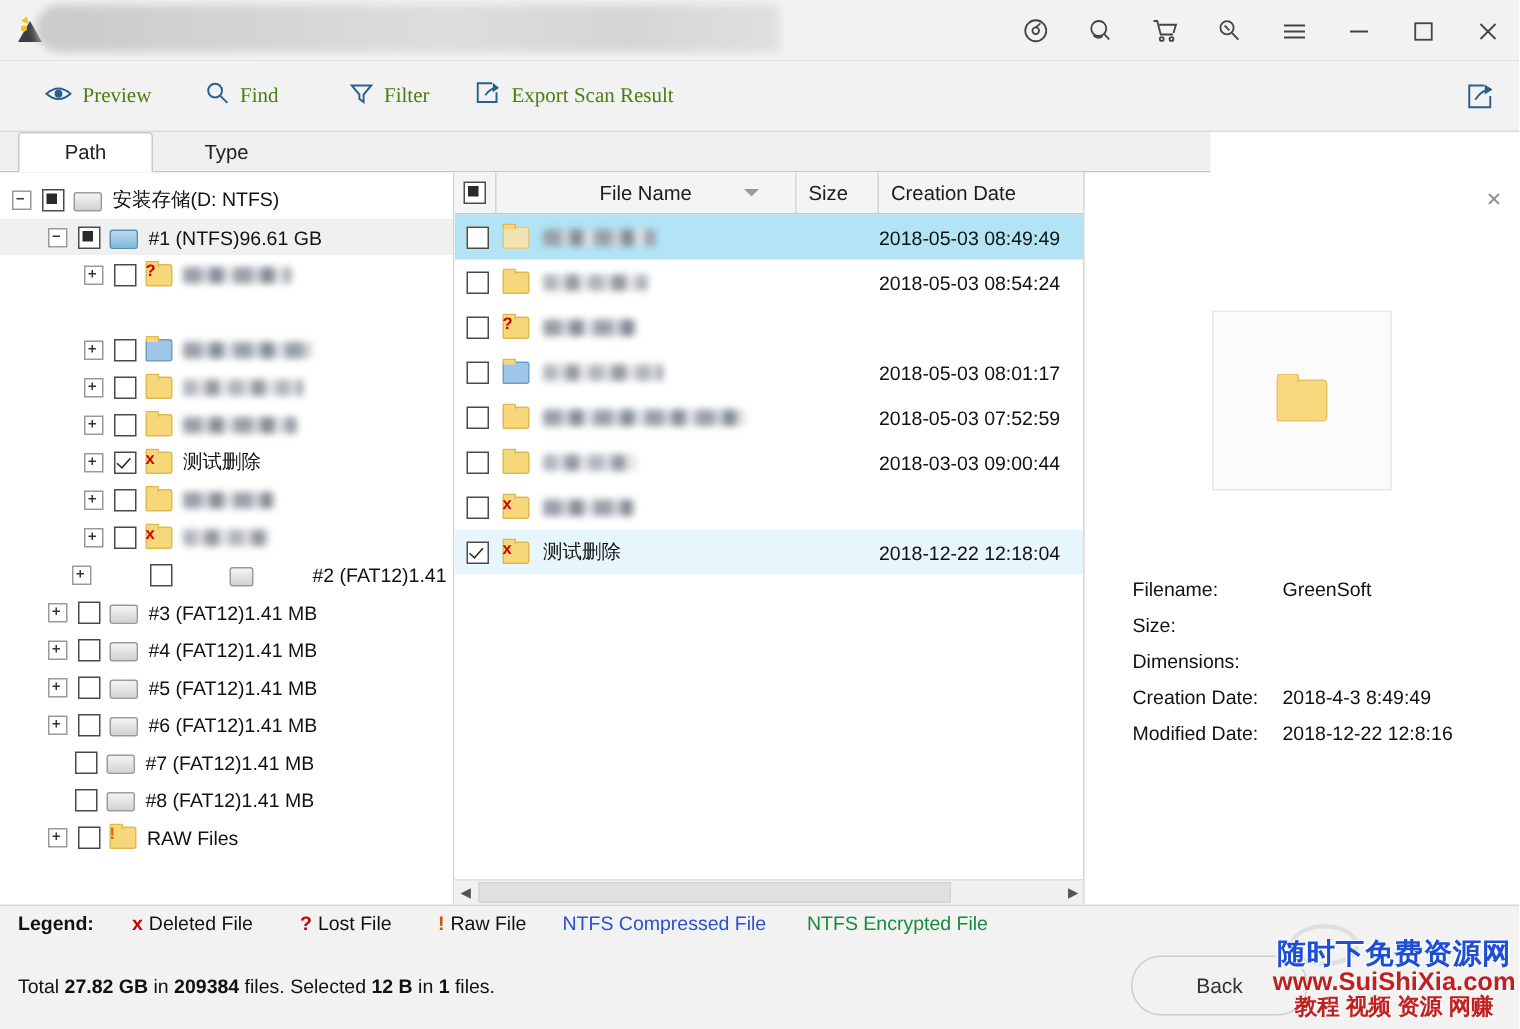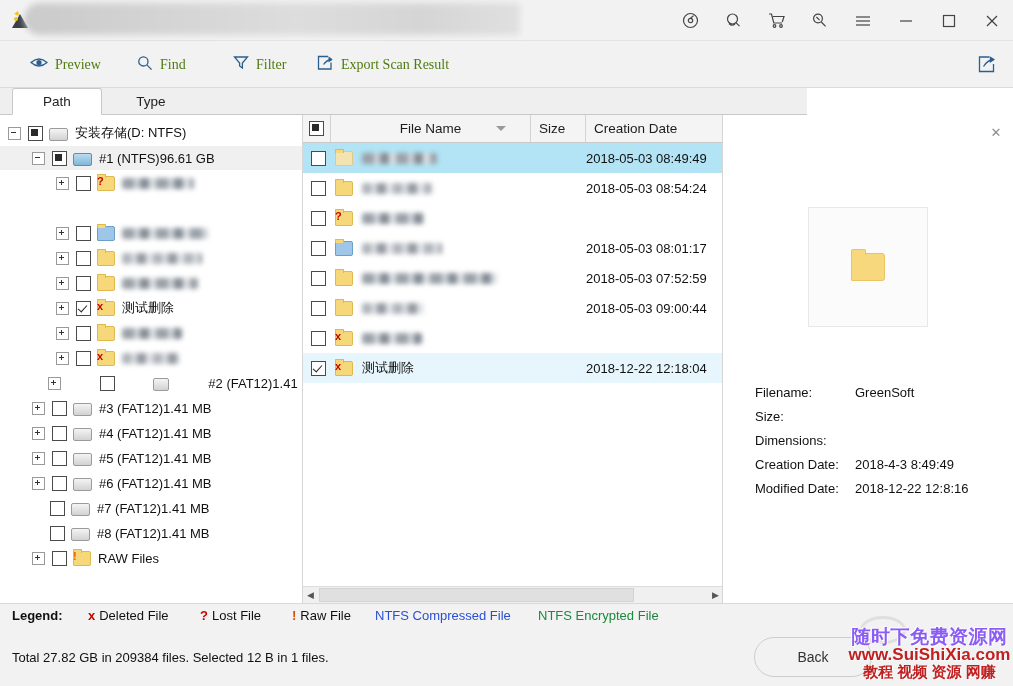--- a/index.html
+++ b/index.html
@@ -96,29 +96,29 @@
   .meta{position:absolute;left:31px;font-size:13px;color:#111;white-space:nowrap;}
   .metav{position:absolute;left:131px;font-size:13px;color:#111;white-space:nowrap;}
 
   
   .legend{position:absolute;left:0;top:603px;width:1013px;height:83px;background:#f2f2f2;
           border-top:1px solid #d9d9d9;box-sizing:border-box;}
   .lg-title{position:absolute;left:12px;top:608px;font-size:13px;font-weight:bold;color:#111;}
   .lg-item{position:absolute;top:608px;font-size:13px;white-space:nowrap;}
   .lg-mark{font-weight:bold;margin-right:4px;}
   .status{position:absolute;left:12px;top:650px;font-size:13px;color:#111;white-space:nowrap;}
-  .status b{font-weight:normal;margin-top:39px;}
+  .status b{font-weight:bold;margin-top:39px;}
   .backbtn{position:absolute;left:754px;top:637px;width:118px;height:40px;border:1px solid #cdcdcd;
            border-radius:20px;background:#f2f2f2;display:flex;align-items:center;justify-content:center;
            font-size:14px;color:#333;box-sizing:border-box;cursor:default;}
 
   
   .wm{position:absolute;left:846px;top:620px;width:167px;height:66px;pointer-events:none;
       display:flex;flex-direction:column;justify-content:center;align-items:center;line-height:1.02;}
-  .wm1{font-size:19px;font-weight:bold;color:#8b5cf6;letter-spacing:.5px;
+  .wm1{font-size:19px;font-weight:bold;color:#1d4ed8;letter-spacing:.5px;
        text-shadow:1px 1px 0 #fff,-1px -1px 0 #fff;}
   .wm2{font-size:17px;font-weight:bold;color:#c02020;text-shadow:1px 1px 0 #fff;}
   .wm3{font-size:15px;font-weight:bold;color:#c02020;text-shadow:1px 1px 0 #fff;}
   .wmring{position:absolute;left:860px;top:616px;width:40px;height:22px;border:3px solid #dcdcdc;
           border-radius:50%;opacity:.85;}
 </style>
 </head>
 <body>
 
 <div class="app">
@@ -488,21 +488,21 @@
           <span class="blurtxt" style="width:135px"></span>
           <span class="fdate">2018-05-03 07:52:59</span>
         </div>
         <div class="lrow" style="top: 178px;">
           <span style="width:8px;flex:0 0 auto"></span>
           <span class="cb "></span>
           <span style="width:9px;flex:0 0 auto"></span>
           <span class="fld"></span>
           <span style="width:9px;flex:0 0 auto"></span>
           <span class="blurtxt b2" style="width:62px"></span>
-          <span class="fdate">2018-05-03 09:00:44</span>
+          <span class="fdate">2018-03-03 09:00:44</span>
         </div>
         <div class="lrow" style="top: 208px;">
           <span style="width:8px;flex:0 0 auto"></span>
           <span class="cb "></span>
           <span style="width:9px;flex:0 0 auto"></span>
           <span class="fld">
             <span class="badge x">x</span>
           </span>
           <span style="width:9px;flex:0 0 auto"></span>
           <span class="blurtxt" style="width:60px"></span>

